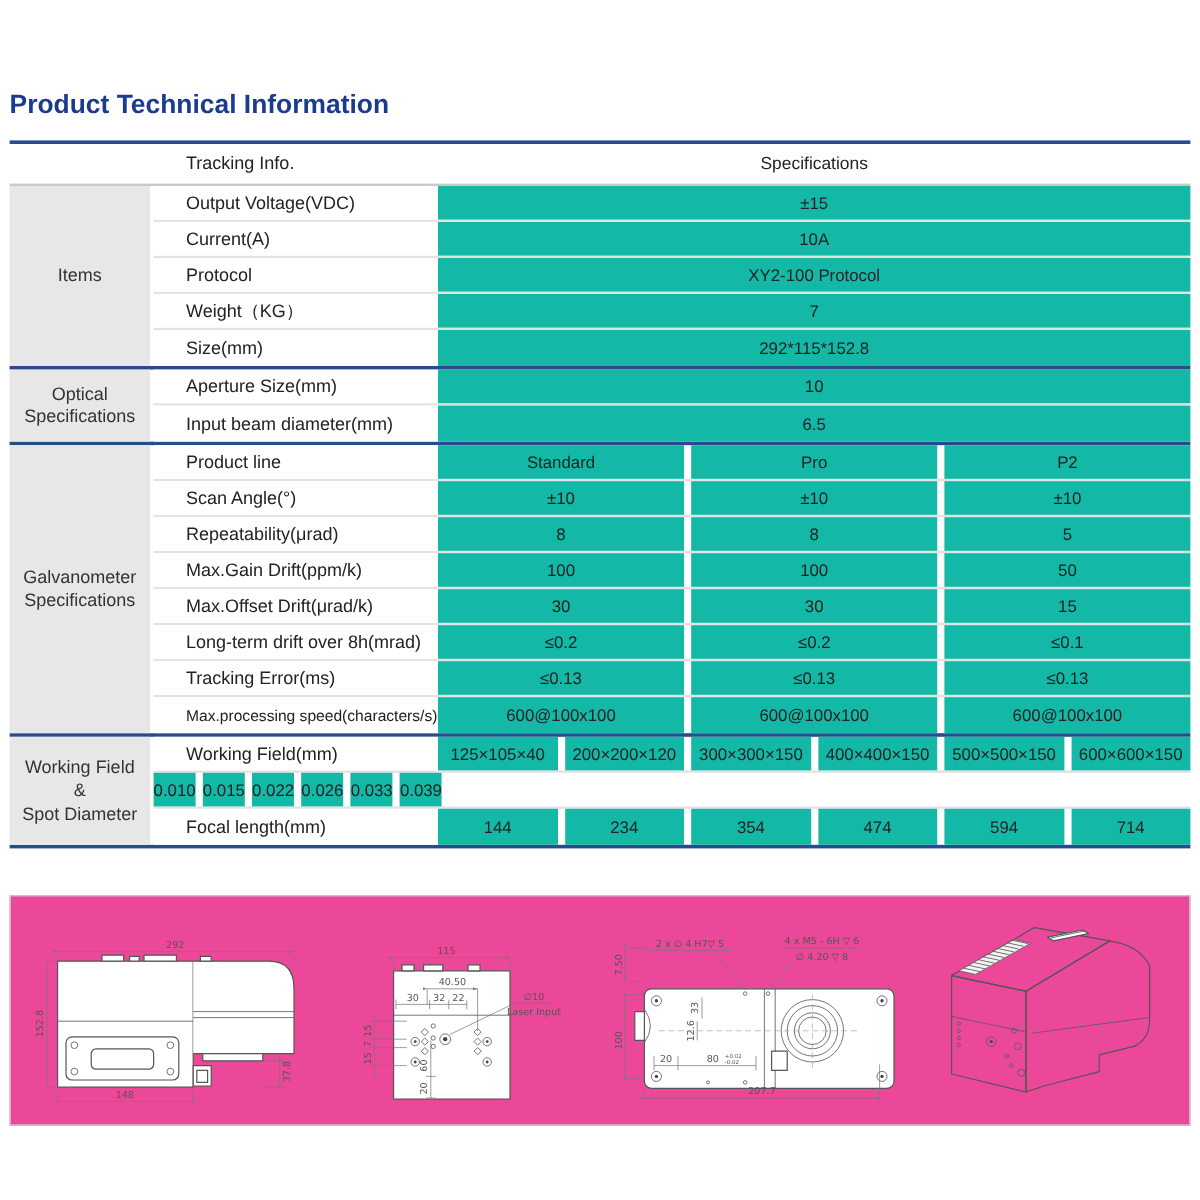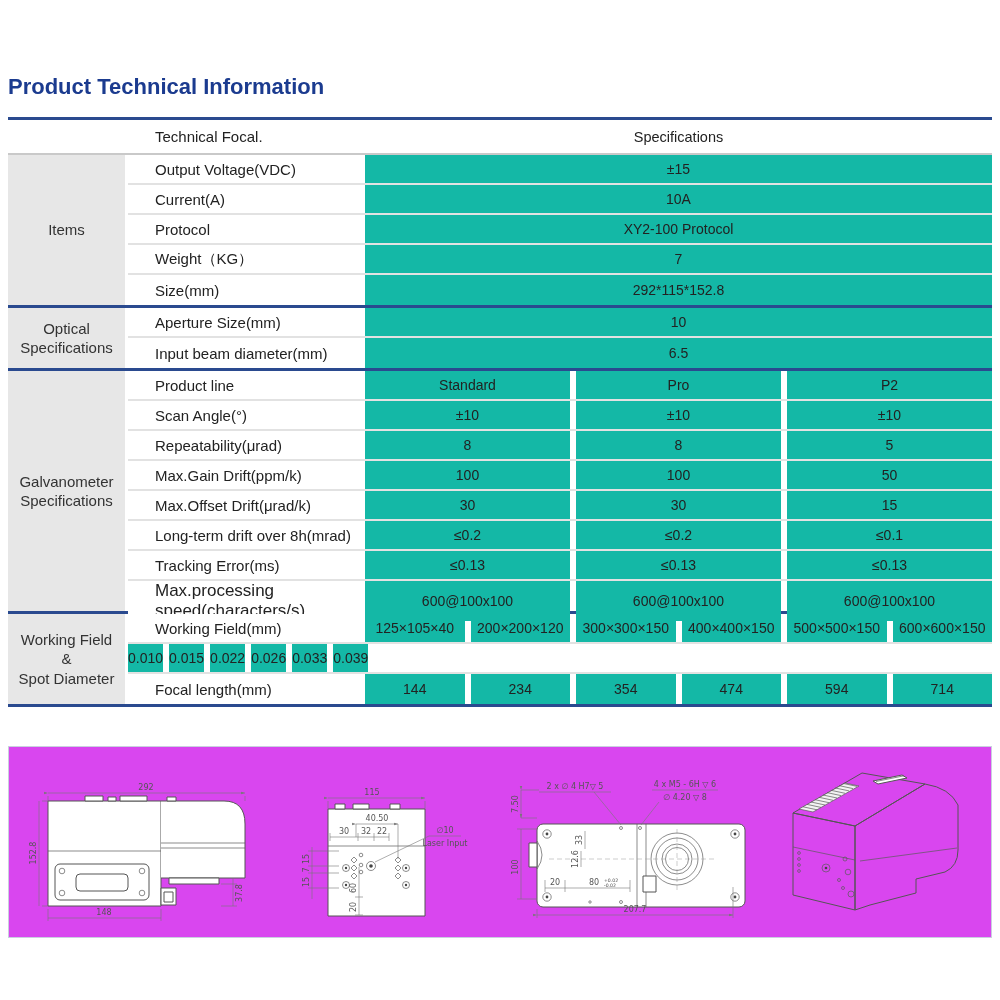--- a/index.html
+++ b/index.html
@@ -9,41 +9,41 @@
   .thead{display:grid;grid-template-columns:357px 1fr;height:33px;align-items:center;border-bottom:2px solid #c9c9c9;}
   .thead .c1{padding-left:147px;font-size:15px;color:#222;}
   .thead .c2{text-align:center;font-size:14.5px;color:#222;}
   .section{display:flex;border-bottom:3px solid #2a4a8f;}
   .cat{width:117px;background:#e7e7e7;display:flex;align-items:center;justify-content:center;
        text-align:center;font-size:15px;color:#333;white-space:pre-line;margin-right:3px;line-height:1.3;}
   .rows{flex:1;display:flex;flex-direction:column;}
   .row{display:grid;grid-template-columns:237px 1fr;height:30px;box-sizing:border-box;border-bottom:2px solid #e2e2e2;}
   .row:last-child{border-bottom:none;}
   .label{display:flex;align-items:center;padding-left:27px;font-size:15px;color:#222;background:#fff;}
-  .label.small{font-size:17px;}
+  .label.small{font-size:13px;}
   .vals{display:grid;grid-auto-flow:column;grid-auto-columns:1fr;column-gap:6px;}
   .val{background:#14b8a6;display:flex;align-items:center;justify-content:center;font-size:14px;color:#222;}
-  .drawings{position:absolute;left:8px;top:746px;width:982px;height:190px;border:1px solid #c9d0de;background:#d946ef;box-sizing:content-box;}
+  .drawings{position:absolute;left:8px;top:746px;width:982px;height:190px;border:1px solid #c9d0de;background:#ec4899;box-sizing:content-box;}
   svg{display:block;}
   .ol{stroke:#555;stroke-width:1;fill:none;stroke-linejoin:round;}
   .ol2{stroke:#5a5a5a;stroke-width:.7;fill:none;}
   .fw{stroke:#555;stroke-width:1;fill:#fff;stroke-linejoin:round;}
   .dim{stroke:#777;stroke-width:.6;fill:none;}
   .cl{stroke:#999;stroke-width:.5;stroke-dasharray:5,3;fill:none;}
   text{font-family:"DejaVu Sans",sans-serif;font-size:8px;fill:#555;}
   .t45{font-size:4.6px;}
 </style>
 </head>
 <body>
 
 <h1 class="page-title">Product Technical Information</h1>
 
 <div class="spec-table">
   <div class="thead">
-    <div class="c1">Technical Focal.</div>
+    <div class="c1">Tracking Info.</div>
     <div class="c2">Specifications</div>
   </div>
 
   <div class="section">
     <div class="cat">Items</div>
     <div class="rows">
       <div class="row">
         <div class="label">Output Voltage(VDC)</div>
         <div class="vals">
             <div class="val">±15</div>

